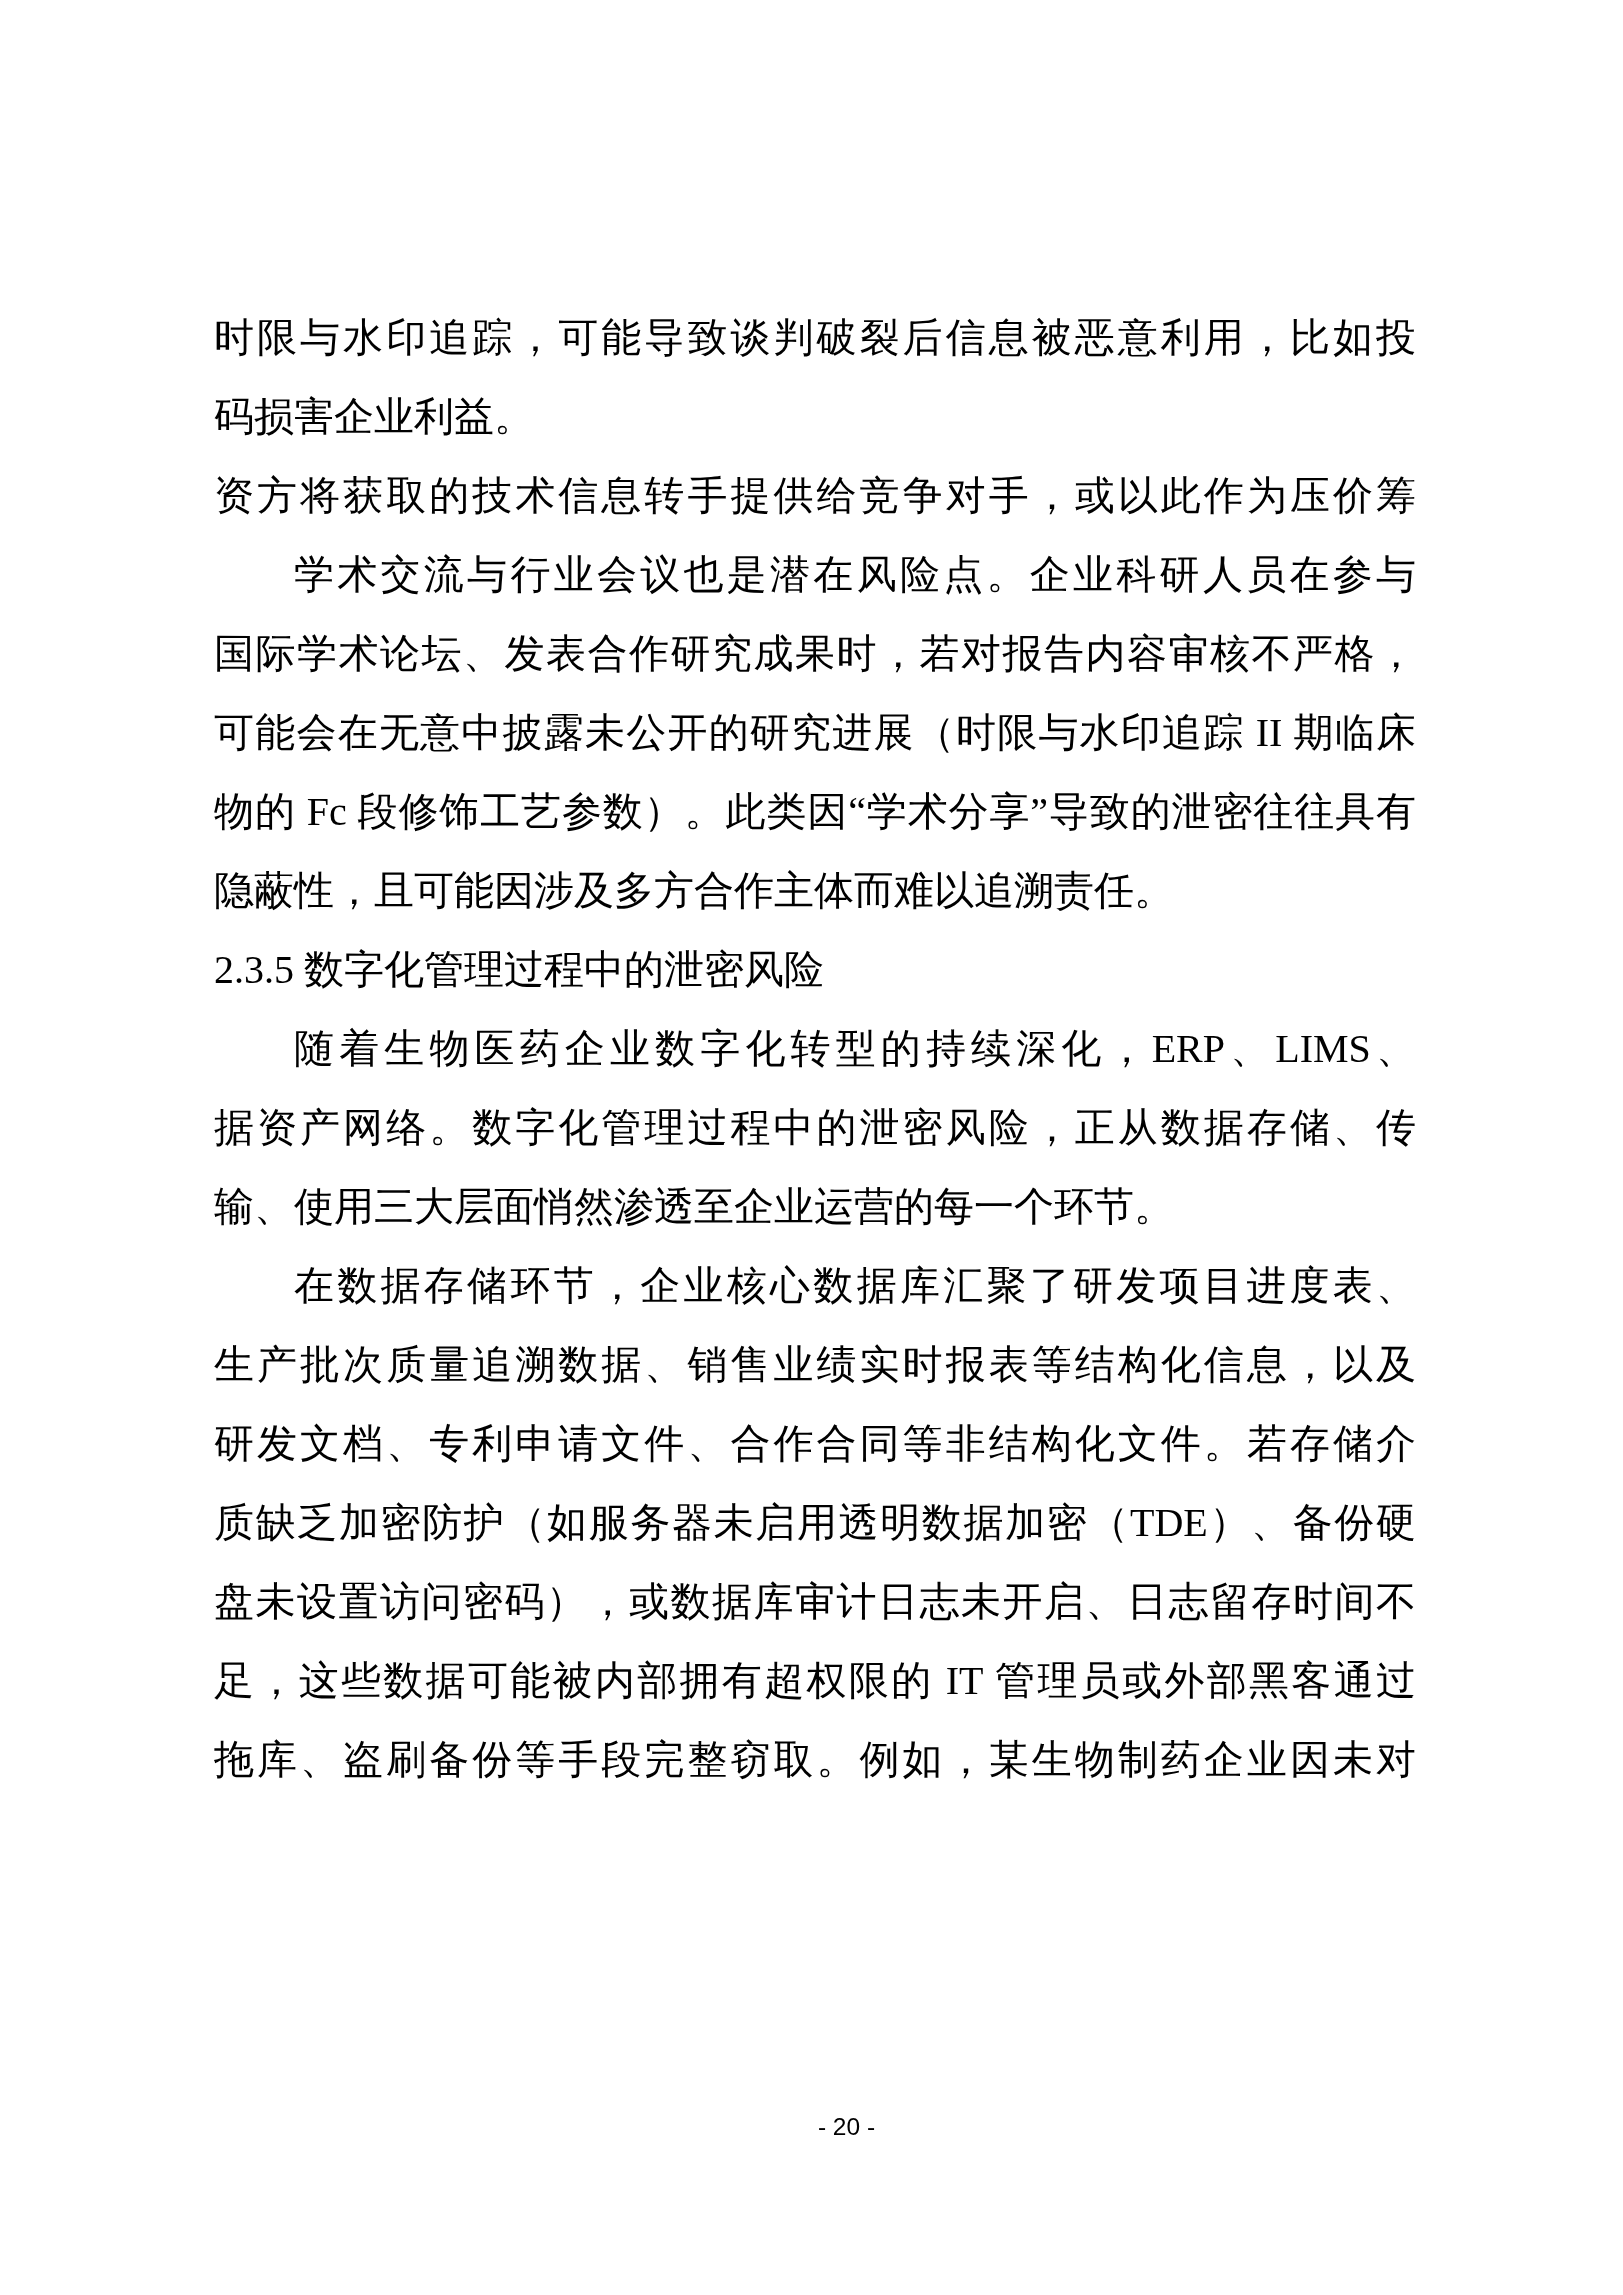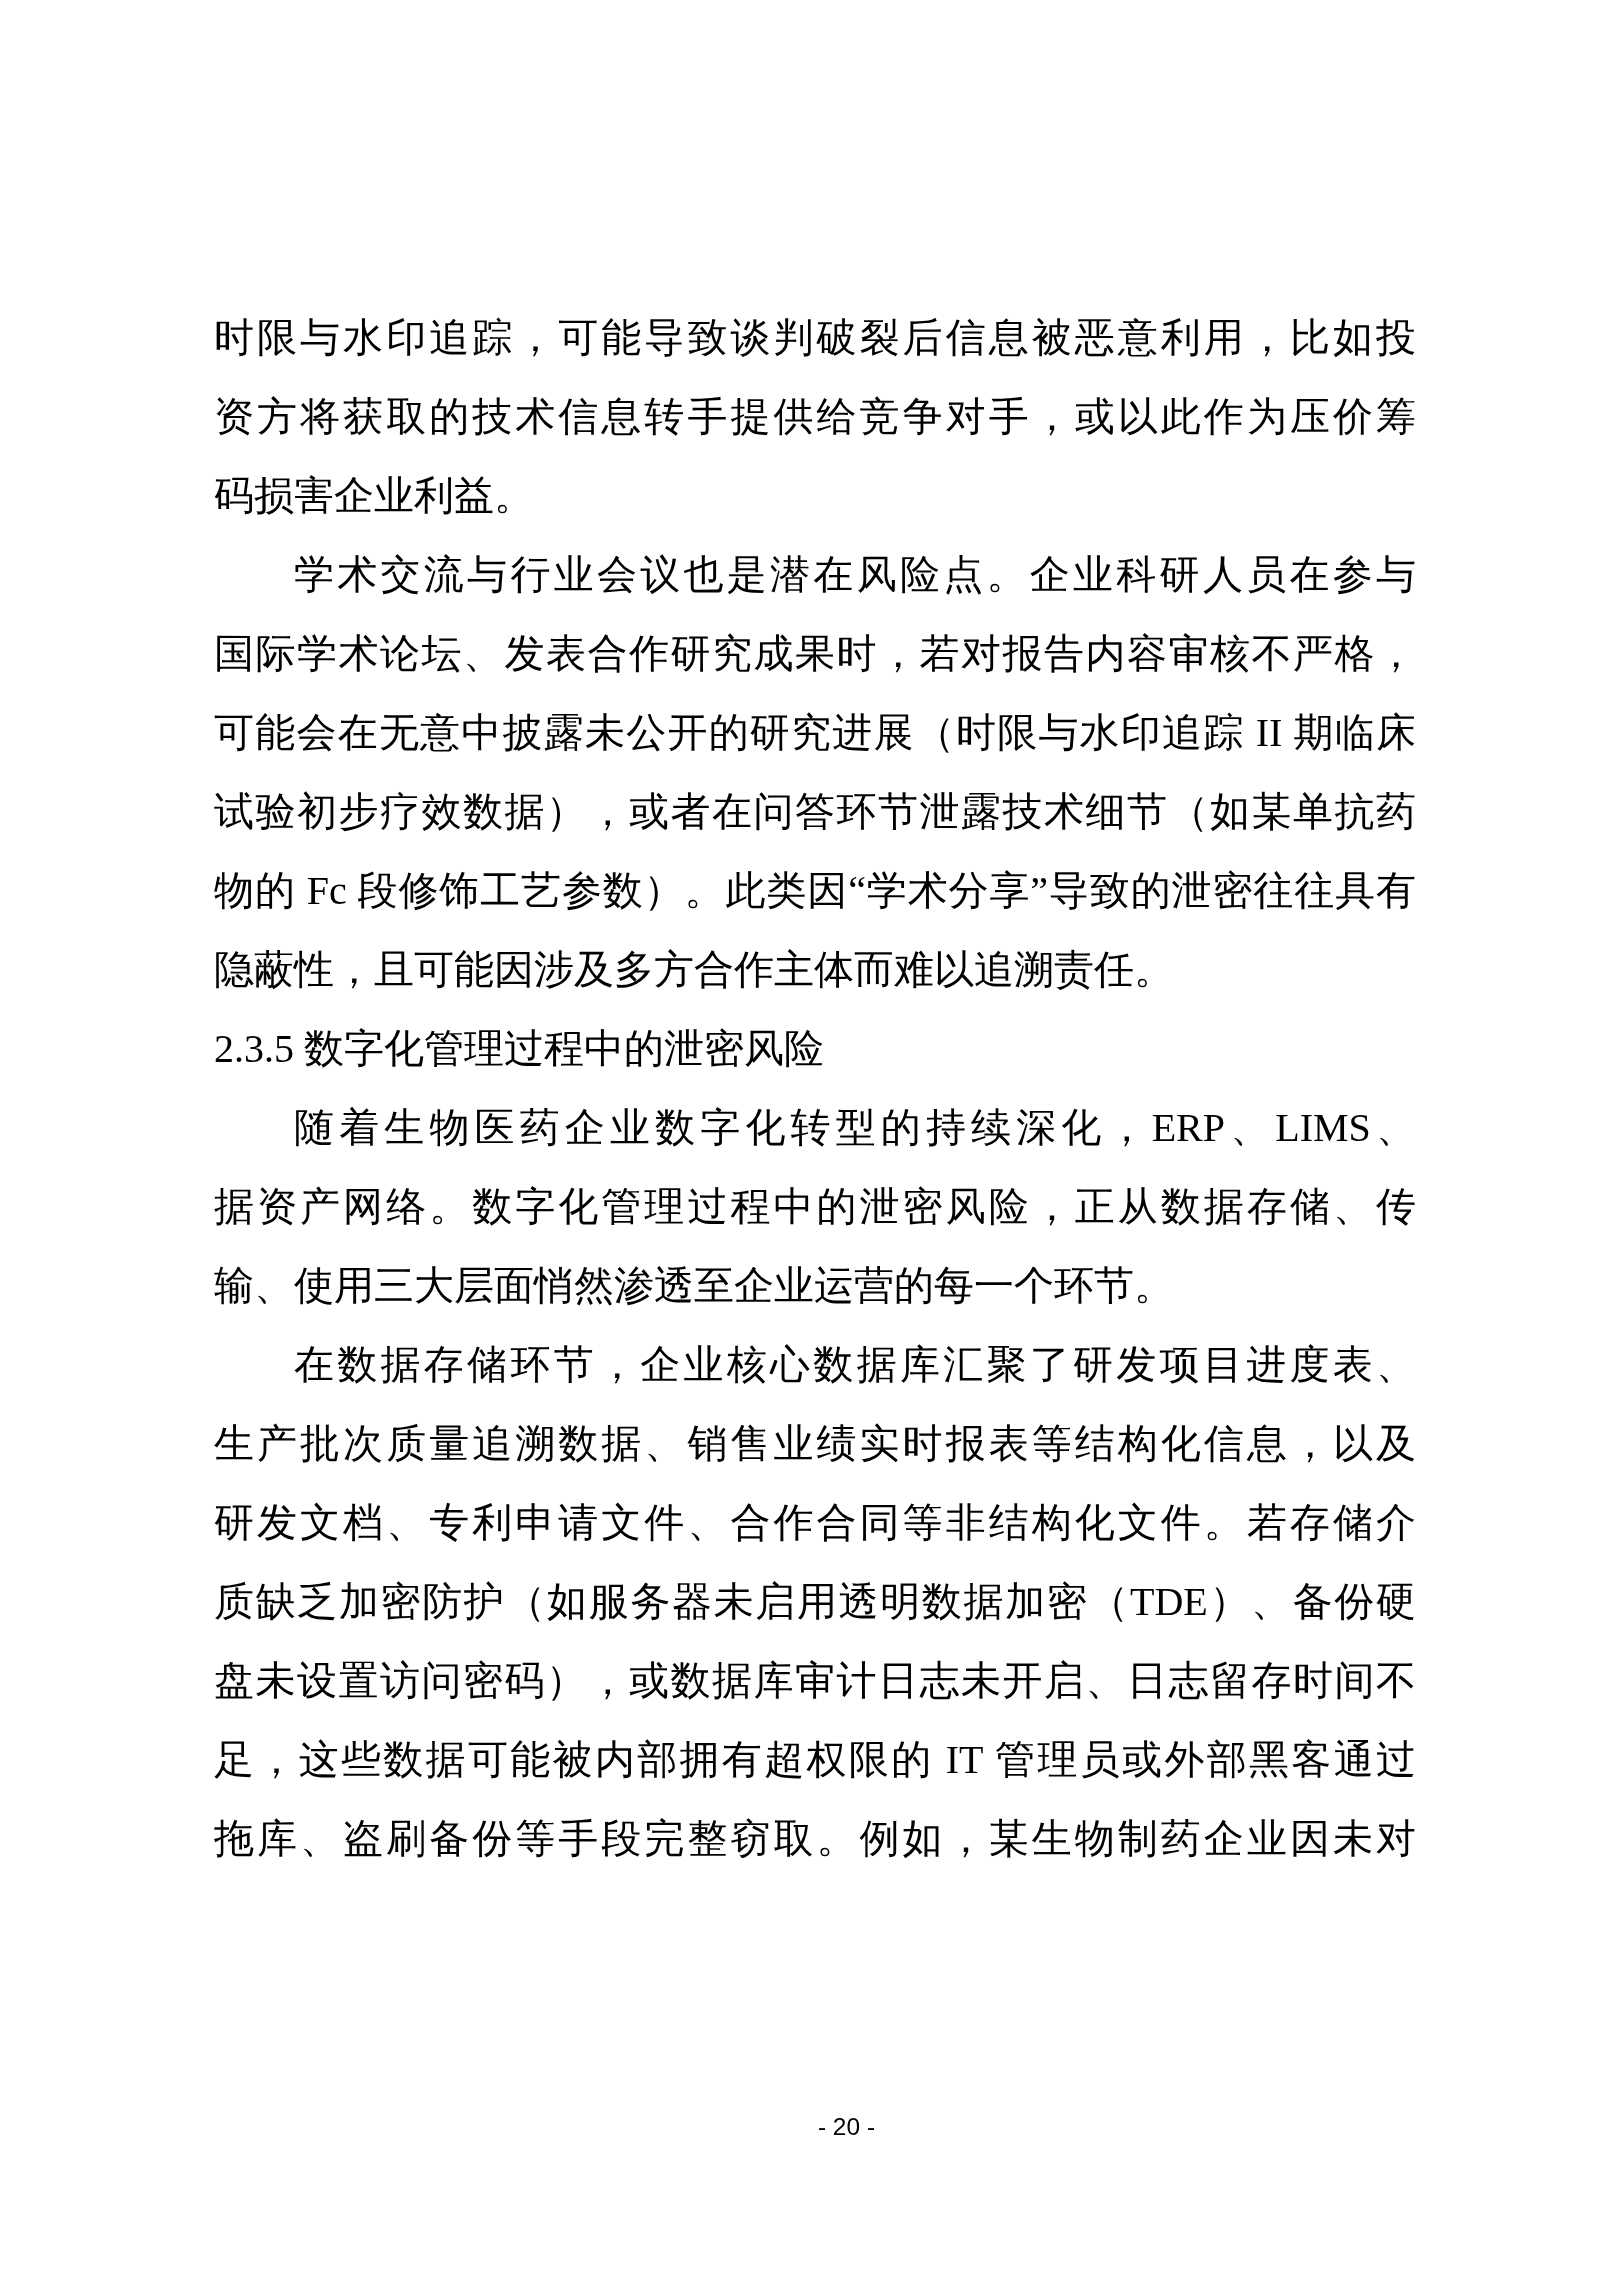--- a/index.html
+++ b/index.html
@@ -59,26 +59,25 @@
     padding-left: 35px;
   }
 </style>
 </head>
 <body>
 
 <div class="page">
 
   <div class="text-block">
     <div class="line">时限与水印追踪，可能导致谈判破裂后信息被恶意利用，比如投</div>
+    <div class="line end">码损害企业利益。</div>
     <div class="line">资方将获取的技术信息转手提供给竞争对手，或以此作为压价筹</div>
-    <div class="line end">码损害企业利益。</div>
     <div class="line indent">学术交流与行业会议也是潜在风险点。企业科研人员在参与</div>
     <div class="line">国际学术论坛、发表合作研究成果时，若对报告内容审核不严格，</div>
     <div class="line">可能会在无意中披露未公开的研究进展（时限与水印追踪 II 期临床</div>
-    <div class="line">试验初步疗效数据），或者在问答环节泄露技术细节（如某单抗药</div>
     <div class="line">物的 Fc 段修饰工艺参数）。此类因“学术分享”导致的泄密往往具有</div>
     <div class="line end">隐蔽性，且可能因涉及多方合作主体而难以追溯责任。</div>
     <div class="line heading">2.3.5 数字化管理过程中的泄密风险</div>
     <div class="line indent">随着生物医药企业数字化转型的持续深化，ERP、LIMS、</div>
     <div class="line">据资产网络。数字化管理过程中的泄密风险，正从数据存储、传</div>
     <div class="line end">输、使用三大层面悄然渗透至企业运营的每一个环节。</div>
     <div class="line indent">在数据存储环节，企业核心数据库汇聚了研发项目进度表、</div>
     <div class="line">生产批次质量追溯数据、销售业绩实时报表等结构化信息，以及</div>
     <div class="line">研发文档、专利申请文件、合作合同等非结构化文件。若存储介</div>
     <div class="line">质缺乏加密防护（如服务器未启用透明数据加密（TDE）、备份硬</div>

